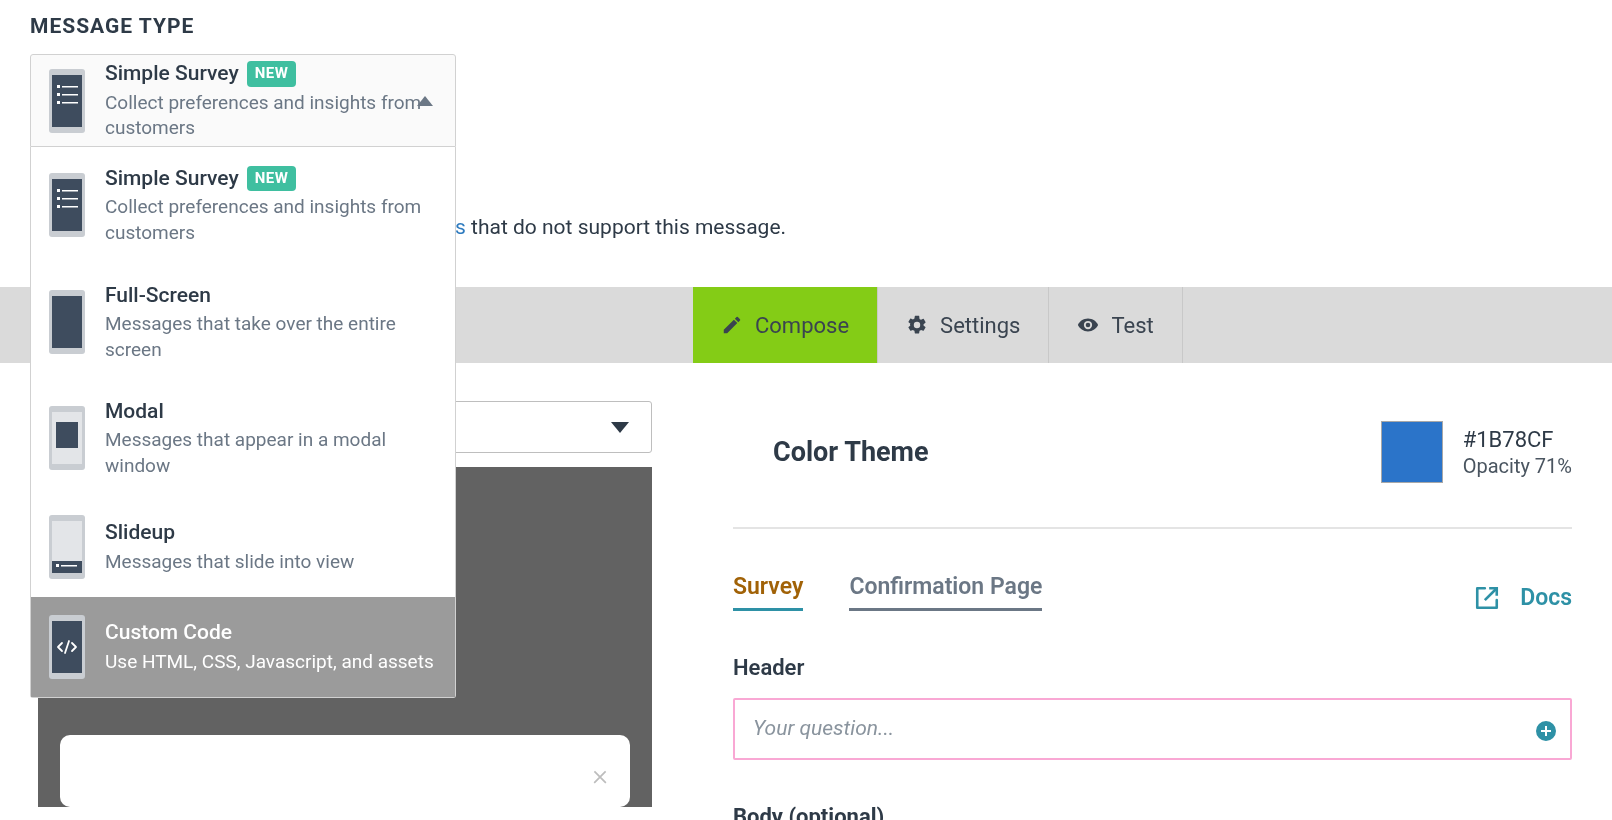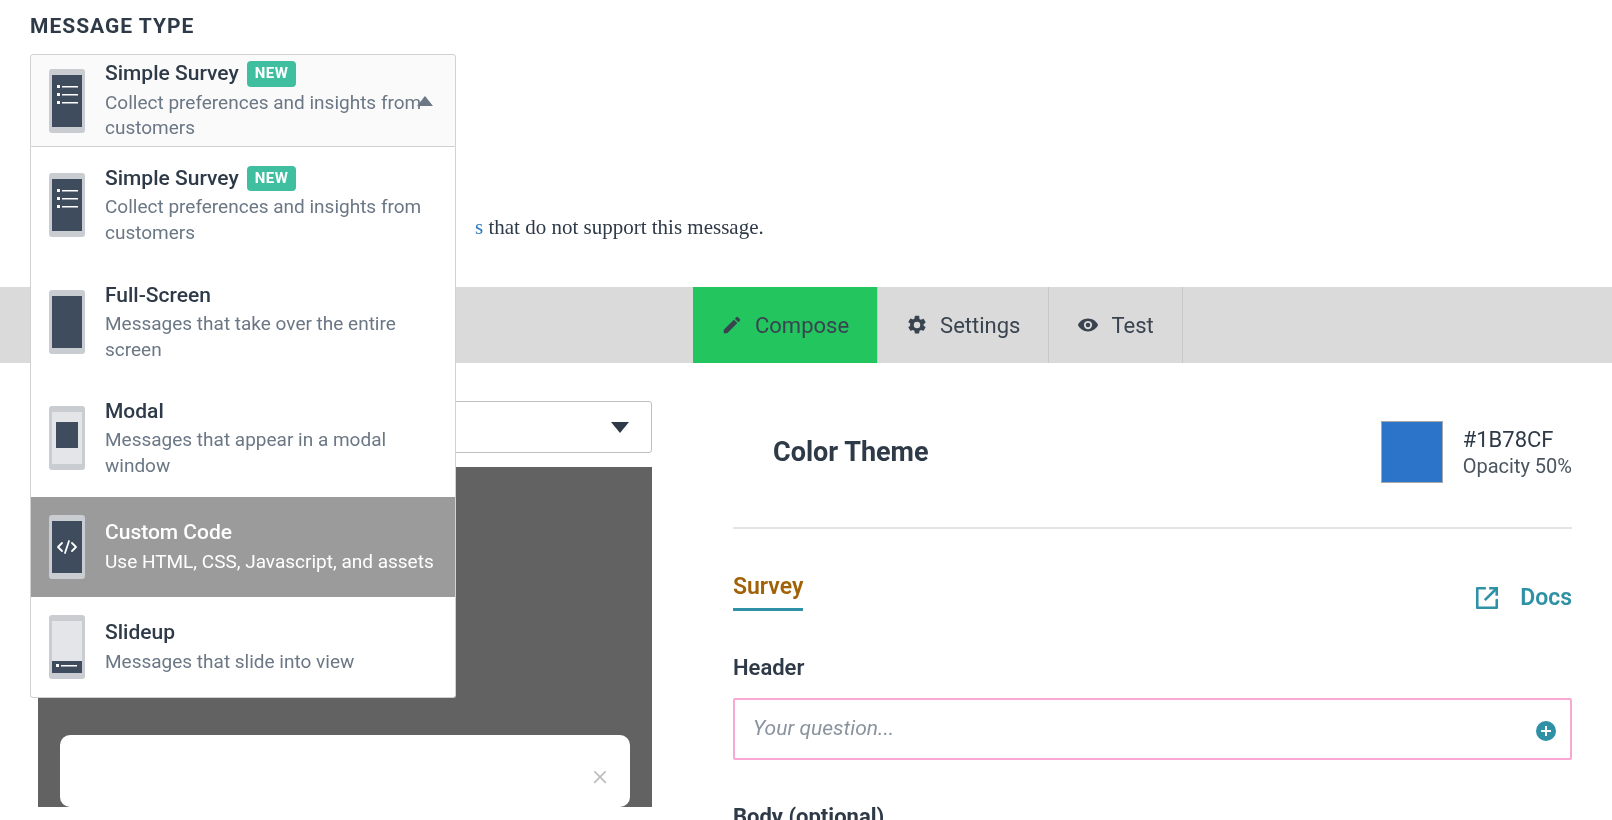--- a/index.html
+++ b/index.html
@@ -108,26 +108,25 @@
     transform: translateY(-50%);
     width: 0; height: 0;
     border-left: 8px solid transparent;
     border-right: 8px solid transparent;
     border-bottom: 10px solid #6B7785;
   }
 
   
   .bg-text {
     position: absolute;
-    left: 475px;
+    left: 455px;
     top: 215px;
     font-size: 21px;
     color: #2E3A47;
     white-space: nowrap;
-    font-family: Liberation Serif, serif;
   }
   .bg-text .link-frag { color: #2E7BBF; }
 
   
   .gray-bar {
     position: absolute;
     left: 0;
     top: 287px;
     width: 1612px;
     height: 76px;
@@ -147,21 +146,21 @@
     display: flex;
     align-items: center;
     gap: 12px;
     padding: 0 28px;
     font-size: 22px;
     color: #3A4450;
     border-right: 1px solid #C8C8C8;
     cursor: pointer;
     background: #DADADA;
   }
-  .tab.active { background: #22c55e; }
+  .tab.active { background: #84cc16; }
   .tab svg { width: 22px; height: 22px; fill: #3A4450; }
 
   
   .right-panel {
     position: absolute;
     left: 693px;
     top: 363px;
     right: 0;
     background: #fff;
     padding: 58px 40px 0 40px;
@@ -365,29 +364,30 @@
   </div>
 </div>
 
 <div class="right-panel">
   <div class="color-theme-row">
     <div class="ct-title">Color Theme</div>
     <div class="ct-right">
       <div class="swatch"></div>
       <div class="ct-text">
         <div class="hex">#1B78CF</div>
-        <div class="op">Opacity 50%</div>
+        <div class="op">Opacity 71%</div>
       </div>
     </div>
   </div>
 
   <hr class="hr1">
 
   <div class="sub-tabs">
     <div class="subtab active">Survey</div>
+    <div class="subtab">Confirmation Page</div>
     <div class="docs-link">
       <svg viewBox="0 0 24 24">
           <path d="M14 3h7v7"></path>
           <path d="M10 14L21 3"></path>
           <path d="M21 14v7H3V3h7" stroke-linecap="round" stroke-linejoin="round"></path>
         </svg>
       <span>Docs</span>
     </div>
   </div>
 
@@ -471,43 +471,43 @@
       <rect x="7" y="16" width="22" height="26" fill="#3E4C5E"></rect>
     </svg>
     <div class="item-text">
       <div class="item-title">
           <span>Modal</span>
         </div>
       <div class="item-desc">Messages that appear in a modal window</div>
     </div>
   </div>
 
-  <div class="dropdown-item hover">
-    <svg class="phone-icon" viewBox="0 0 36 64">
-      <rect x="0" y="0" width="36" height="64" rx="3" fill="#C9CDD2"></rect>
-      <rect x="3" y="6" width="30" height="52" fill="#3E4C5E"></rect>
-      <path d="M13 28 L9 32 L13 36 M23 28 L27 32 L23 36 M20 26 L16 38" stroke="#fff" stroke-width="1.8" fill="none" stroke-linecap="round" stroke-linejoin="round"></path>
-    </svg>
-    <div class="item-text">
-      <div class="item-title">
-          <span>Custom Code</span>
-        </div>
-      <div class="item-desc">Use HTML, CSS, Javascript, and assets</div>
-    </div>
-  </div>
-
   <div class="dropdown-item">
     <svg class="phone-icon" viewBox="0 0 36 64">
       <rect x="0" y="0" width="36" height="64" rx="3" fill="#C9CDD2"></rect>
       <rect x="3" y="6" width="30" height="52" fill="#E3E5E8"></rect>
       <rect x="3" y="46" width="30" height="12" fill="#3E4C5E"></rect>
       <rect x="7" y="49" width="3" height="3" fill="#fff"></rect>
       <rect x="12" y="50" width="16" height="1.5" fill="#fff"></rect>
     </svg>
     <div class="item-text">
       <div class="item-title">
           <span>Slideup</span>
         </div>
       <div class="item-desc">Messages that slide into view</div>
     </div>
   </div>
 
+  <div class="dropdown-item hover">
+    <svg class="phone-icon" viewBox="0 0 36 64">
+      <rect x="0" y="0" width="36" height="64" rx="3" fill="#C9CDD2"></rect>
+      <rect x="3" y="6" width="30" height="52" fill="#3E4C5E"></rect>
+      <path d="M13 28 L9 32 L13 36 M23 28 L27 32 L23 36 M20 26 L16 38" stroke="#fff" stroke-width="1.8" fill="none" stroke-linecap="round" stroke-linejoin="round"></path>
+    </svg>
+    <div class="item-text">
+      <div class="item-title">
+          <span>Custom Code</span>
+        </div>
+      <div class="item-desc">Use HTML, CSS, Javascript, and assets</div>
+    </div>
+  </div>
+
 </div>
 
 </body></html>

